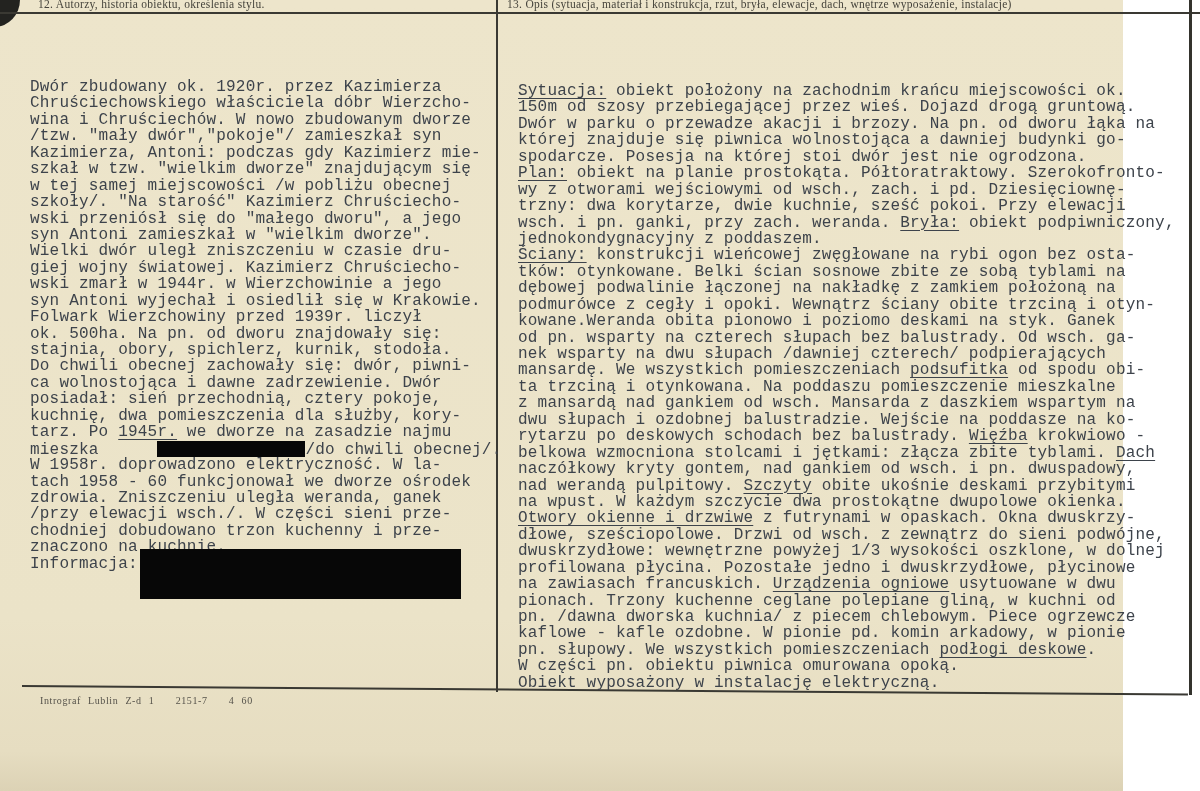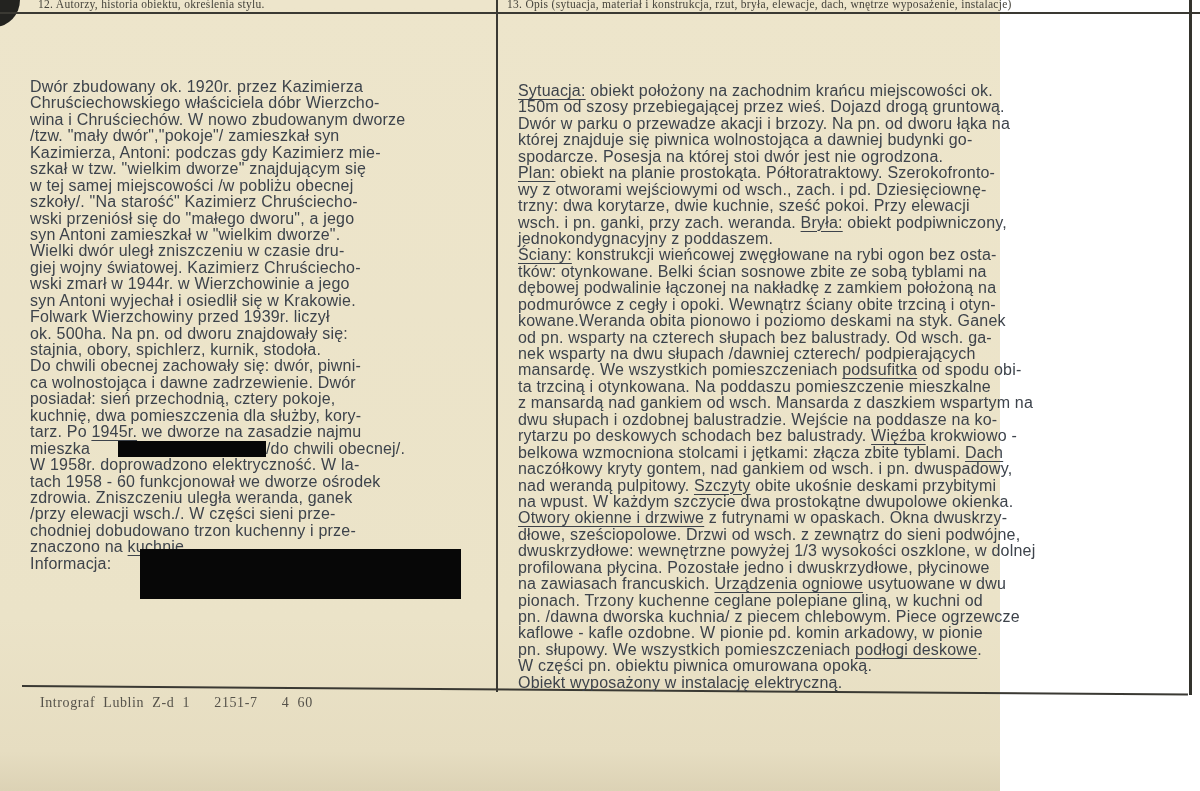--- a/index.html
+++ b/index.html
@@ -1,48 +1,48 @@
 <!DOCTYPE html>
 <html style="--paper: #ebe3c8; --ink: #3d434b; --rule: #3a3933; --redact: #070707;"><head>
 <meta charset="utf-8">
 <style>
   :root{
     --paper:#ebe3c8; --ink:#3d434b; --rule:#3a3933; --redact:#070707; --print:#45433b;
   }
   html,body{margin:0;padding:0;}
   body{width:1200px;height:791px;overflow:hidden;}
   .page{
-    position:relative;width:1000px;height:791px;
+    position:relative;width:1123px;height:791px;
     background:linear-gradient(180deg,#ede5cb 0%,#ebe3c8 78%,#e6ddc1 95%,#dcd2b5 100%);
   }
   #corner{position:absolute;left:-7px;top:-9px;width:27px;height:36px;background:#232320;border-bottom-right-radius:95% 75%;}
   #top-rule{position:absolute;left:0;top:12px;width:1200px;height:2px;background:var(--rule);}
   #divider{position:absolute;left:496px;top:0;width:2px;height:692px;background:var(--rule);}
   #right-edge{position:absolute;left:1189px;top:0;width:3px;height:695px;background:#34332d;}
   #bottom-rule{position:absolute;left:22px;top:685px;width:1166px;height:2px;background:var(--rule);transform:rotate(0.42deg);transform-origin:0 50%;}
   .form-label{
     position:absolute;top:-2px;white-space:pre;
     font-family:"Liberation Serif",serif;font-size:11.5px;color:var(--print);letter-spacing:0.3px;
   }
   #header-left{left:38px;}
   #header-right{left:507px;}
   .tcol{
     position:absolute;color:var(--ink);
-    font-family:Liberation Sans, sans-serif;
+    font-family:Liberation Mono, monospace;
     font-size:16px;letter-spacing:0.2px;white-space:pre;
   }
   #left-col{left:30px;top:79px;width:466px;}
   #right-col{left:518px;top:83px;width:672px;}
   .tline{height:16.45px;line-height:16.45px;}
   .u{text-decoration:underline;text-underline-offset:3px;text-decoration-thickness:1.4px;}
   .redact-inline{display:inline-block;height:16px;background:var(--redact);vertical-align:-3px;}
   #redaction-block{position:absolute;left:140px;top:549px;width:321px;height:50px;background:var(--redact);}
   #imprint{
     position:absolute;left:40px;top:695px;white-space:pre;
-    font-family:"Liberation Serif",serif;font-size:14px;color:#55524a;letter-spacing:0.6px;word-spacing:4px;
+    font-family:"Liberation Serif",serif;font-size:10px;color:#55524a;letter-spacing:0.6px;word-spacing:4px;
   }
 </style>
 </head>
 <body>
 
 <div class="page">
   <div id="corner"></div>
   <div id="top-rule"></div>
   <div id="divider"></div>
   <div id="right-edge"></div>

